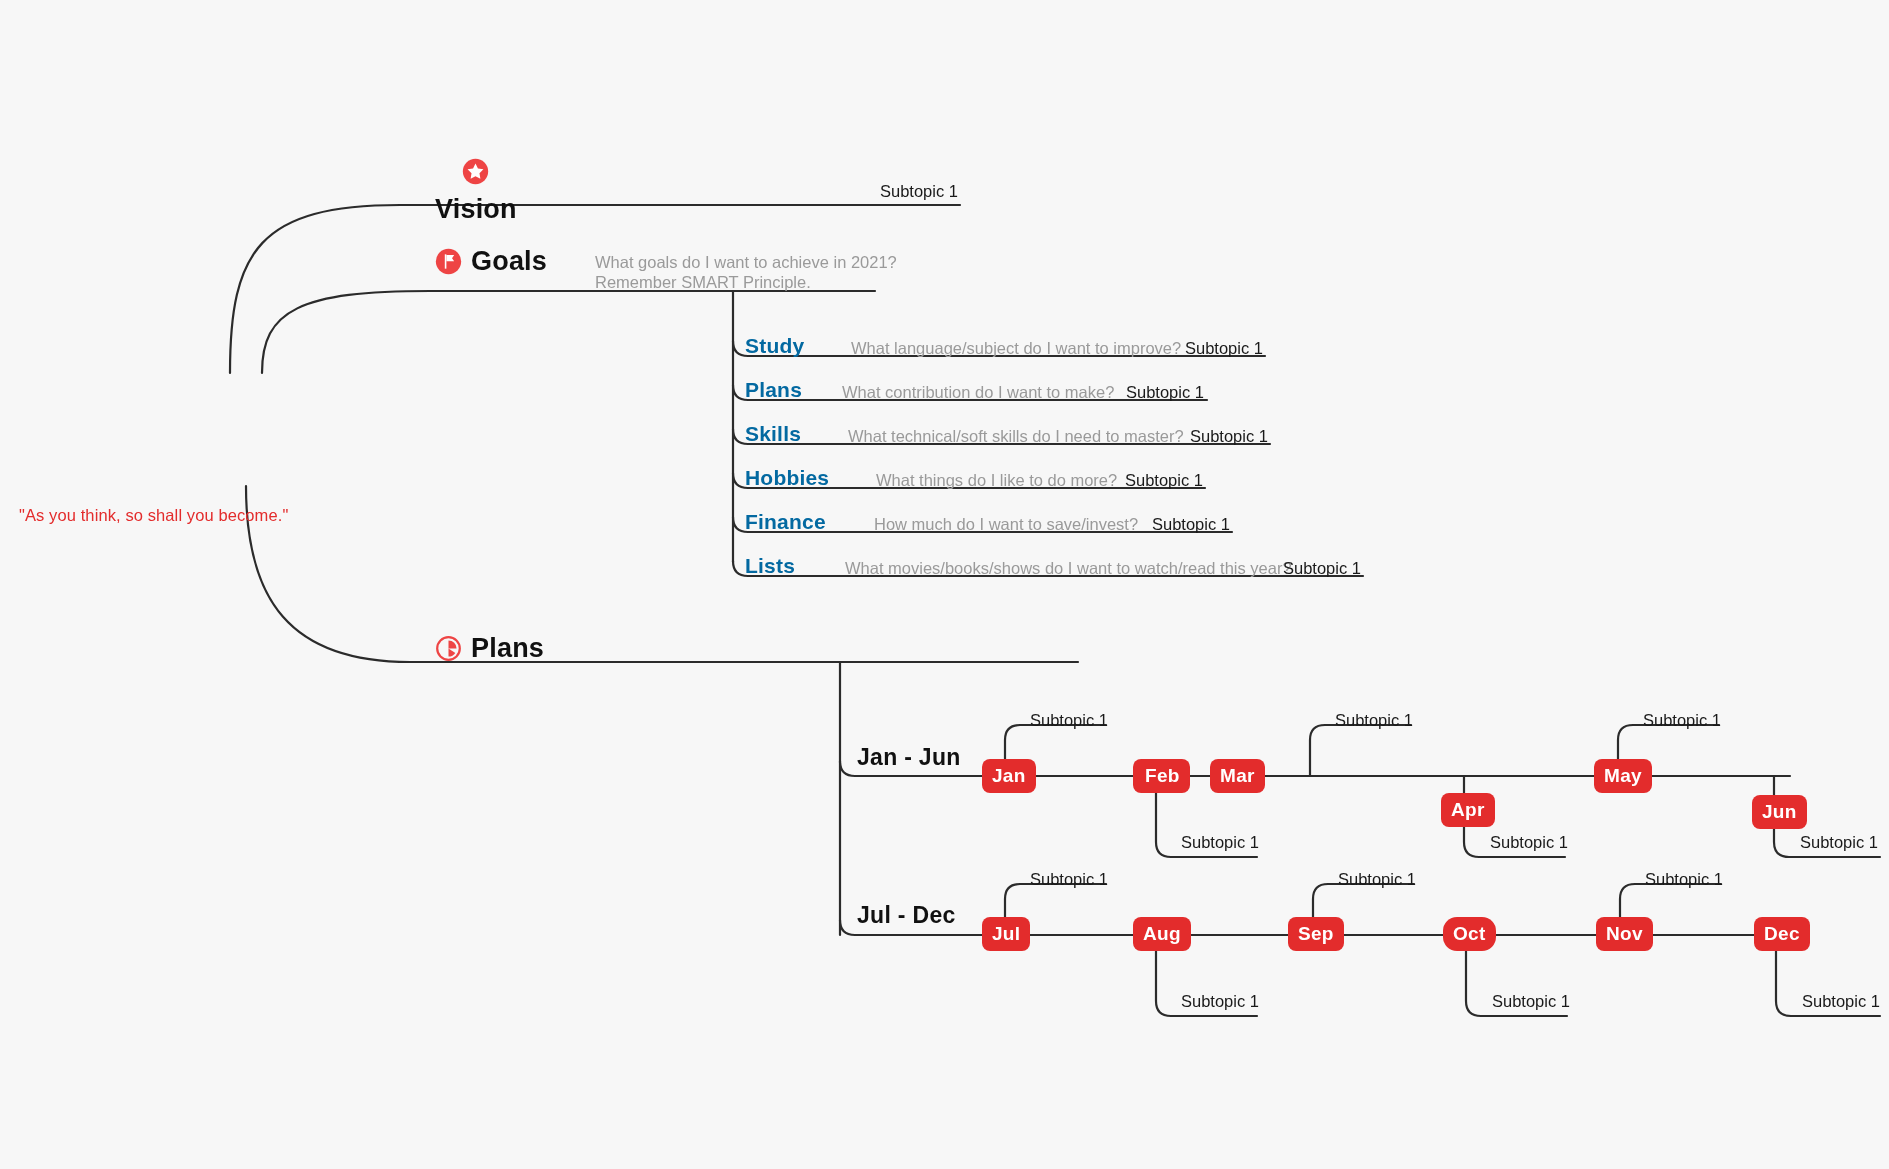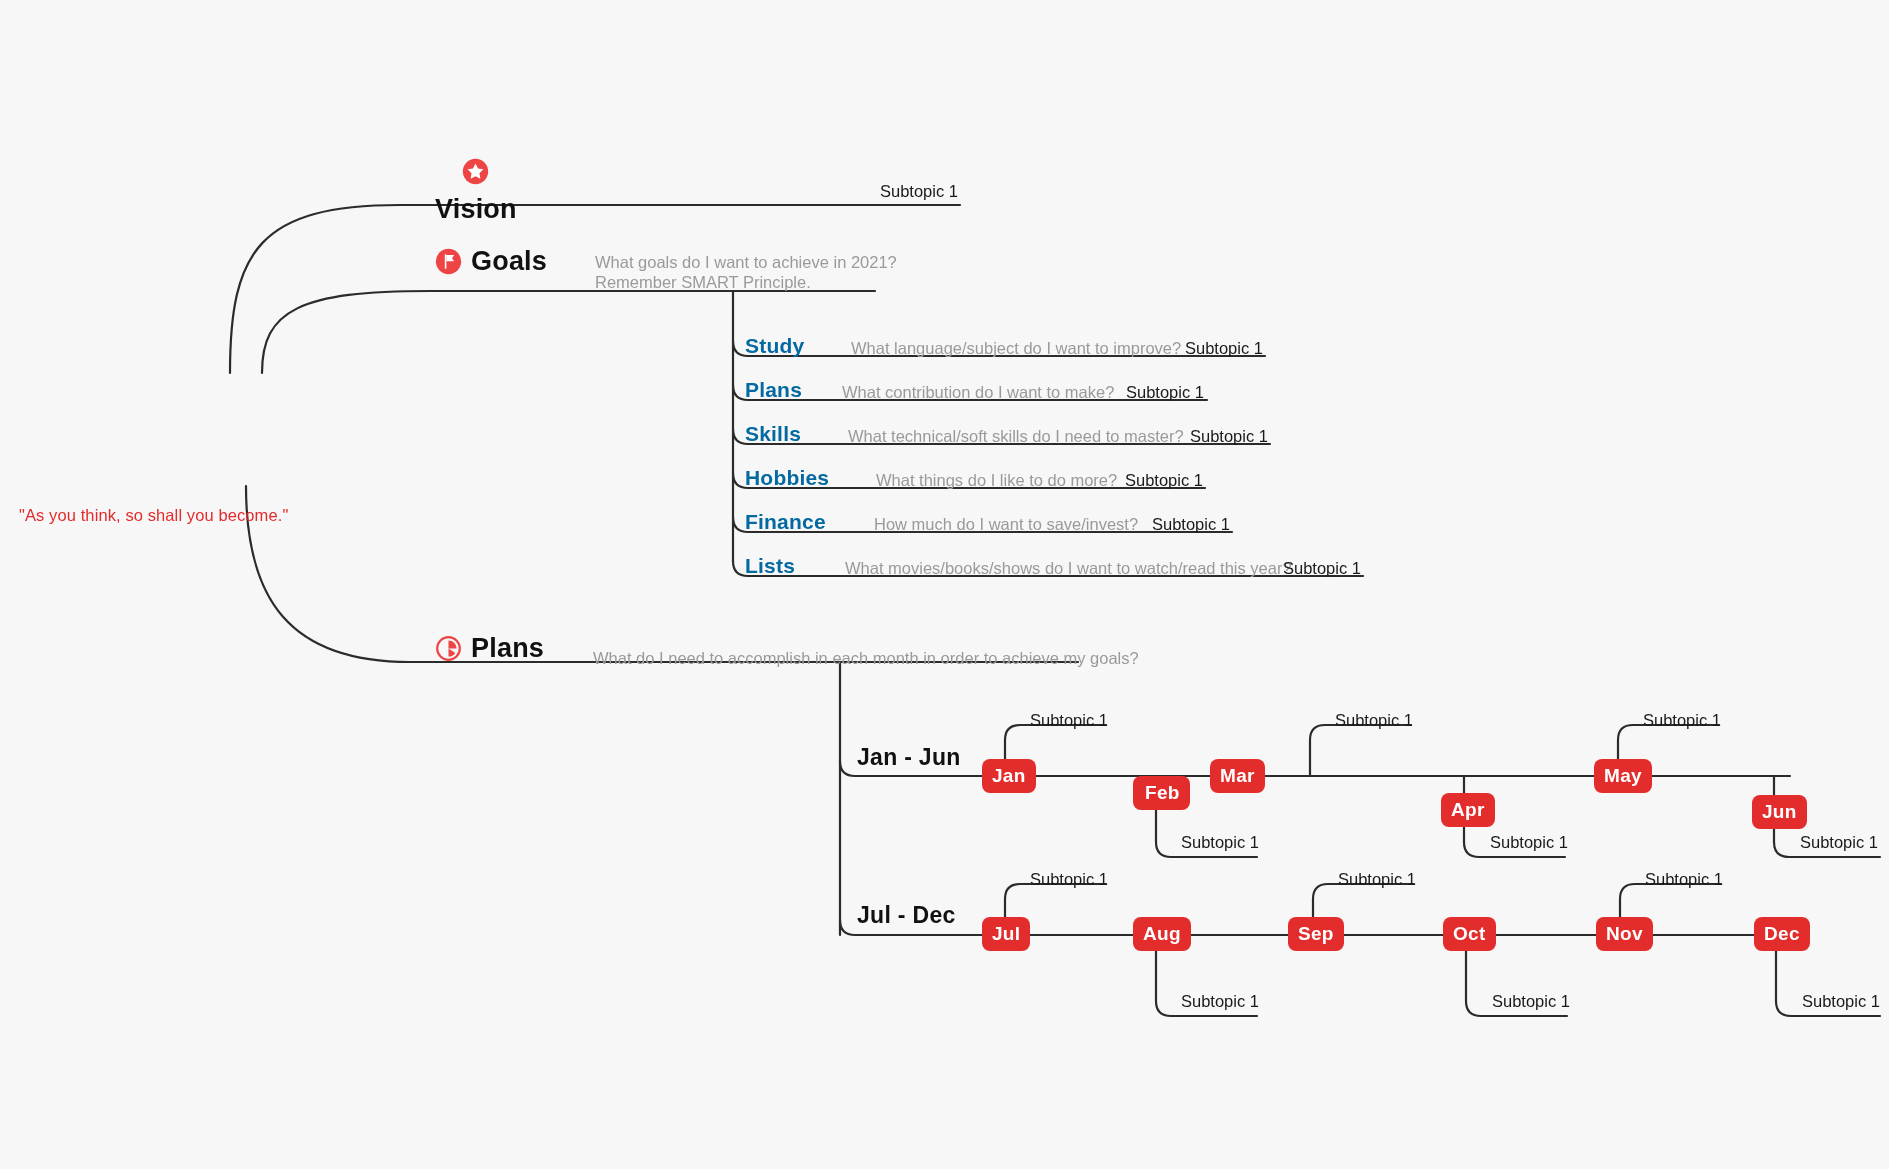--- a/index.html
+++ b/index.html
@@ -201,46 +201,43 @@
   <div class="subtopic" style="left:1283px; top:559px;">Subtopic 1</div>
 
   <div class="branch" style="left:435px; top:633px;">
     <svg class="branch-icon" viewBox="0 0 32 32">
       <circle cx="16" cy="16" r="13.4" fill="none" stroke="#ee4444" stroke-width="2.6"></circle>
       <path fill="#ee4444" d="M16 6.4a9.6 9.6 0 0 1 9.6 9.6H16z"></path>
       <path fill="#ee4444" d="M16 16l8.1 5.3A9.6 9.6 0 0 1 16 25.6z"></path>
     </svg>
     <span class="branch-title">Plans</span>
   </div>
-  <div class="branch-desc" style="left:593px; top:648px;">
-    <div>What do I need to accomplish in each month in order to achieve my goals?</div>
-  </div>
 
   <div class="half-label" style="left:857px; top:744px;">Jan - Jun</div>
 
   <div class="month-badge" style="left:982px; top:759px;">Jan</div>
-  <div class="month-badge" style="left:1133px; top:776px;padding-left:12px;">Feb</div>
+  <div class="month-badge" style="left:1133px; top:759px;padding-left:12px;">Feb</div>
   <div class="month-badge" style="left:1210px; top:759px;">Mar</div>
   <div class="month-badge" style="left:1441px; top:759px;margin-top:34px;">Apr</div>
   <div class="month-badge" style="left:1594px; top:759px;">May</div>
   <div class="month-badge" style="left:1752px; top:795px;">Jun</div>
 
   <div class="subtopic" style="left:1030px; top:711px;">Subtopic 1</div>
   <div class="subtopic" style="left:1181px; top:833px;">Subtopic 1</div>
   <div class="subtopic" style="left:1335px; top:711px;">Subtopic 1</div>
   <div class="subtopic" style="left:1490px; top:833px;">Subtopic 1</div>
   <div class="subtopic" style="left:1643px; top:711px;">Subtopic 1</div>
   <div class="subtopic" style="left:1800px; top:833px;">Subtopic 1</div>
 
   <div class="half-label" style="left:857px; top:902px;">Jul  - Dec</div>
 
   <div class="month-badge" style="left:982px; top:917px;">Jul</div>
   <div class="month-badge" style="left:1133px; top:917px;">Aug</div>
   <div class="month-badge" style="left:1288px; top:917px;">Sep</div>
-  <div class="month-badge" style="left:1443px; top:917px;">Oct</div>
+  <div class="month-badge" style="left:1443px; top:917px;border-radius:14px;">Oct</div>
   <div class="month-badge" style="left:1596px; top:917px;">Nov</div>
   <div class="month-badge" style="left:1754px; top:917px;">Dec</div>
 
   <div class="subtopic" style="left:1030px; top:870px;">Subtopic 1</div>
   <div class="subtopic" style="left:1181px; top:992px;">Subtopic 1</div>
   <div class="subtopic" style="left:1338px; top:870px;">Subtopic 1</div>
   <div class="subtopic" style="left:1492px; top:992px;">Subtopic 1</div>
   <div class="subtopic" style="left:1645px; top:870px;">Subtopic 1</div>
   <div class="subtopic" style="left:1802px; top:992px;">Subtopic 1</div>
 

